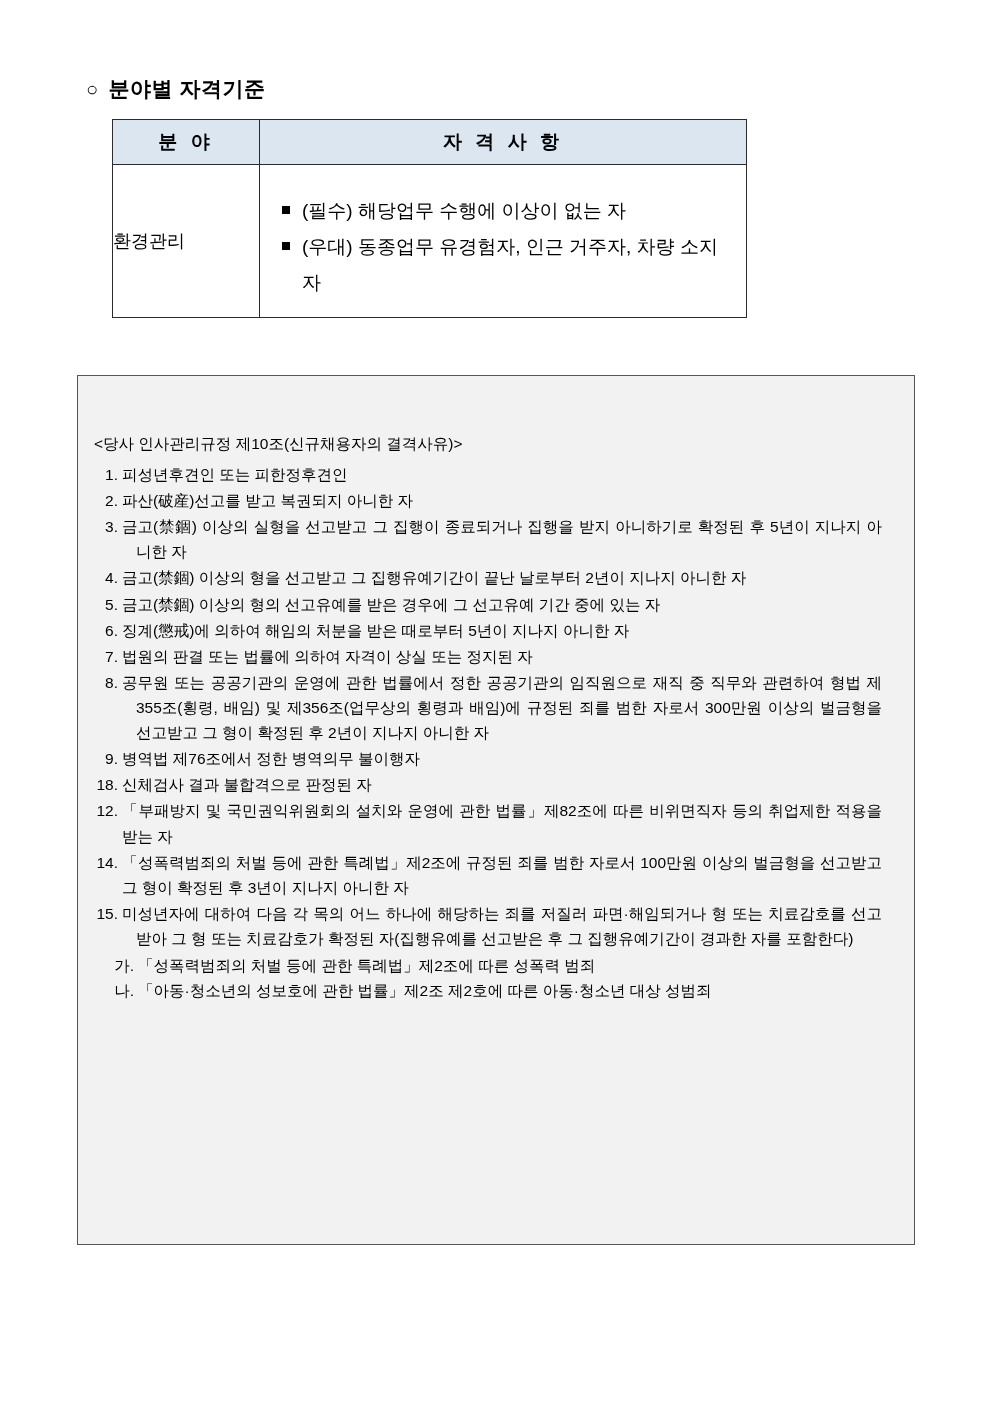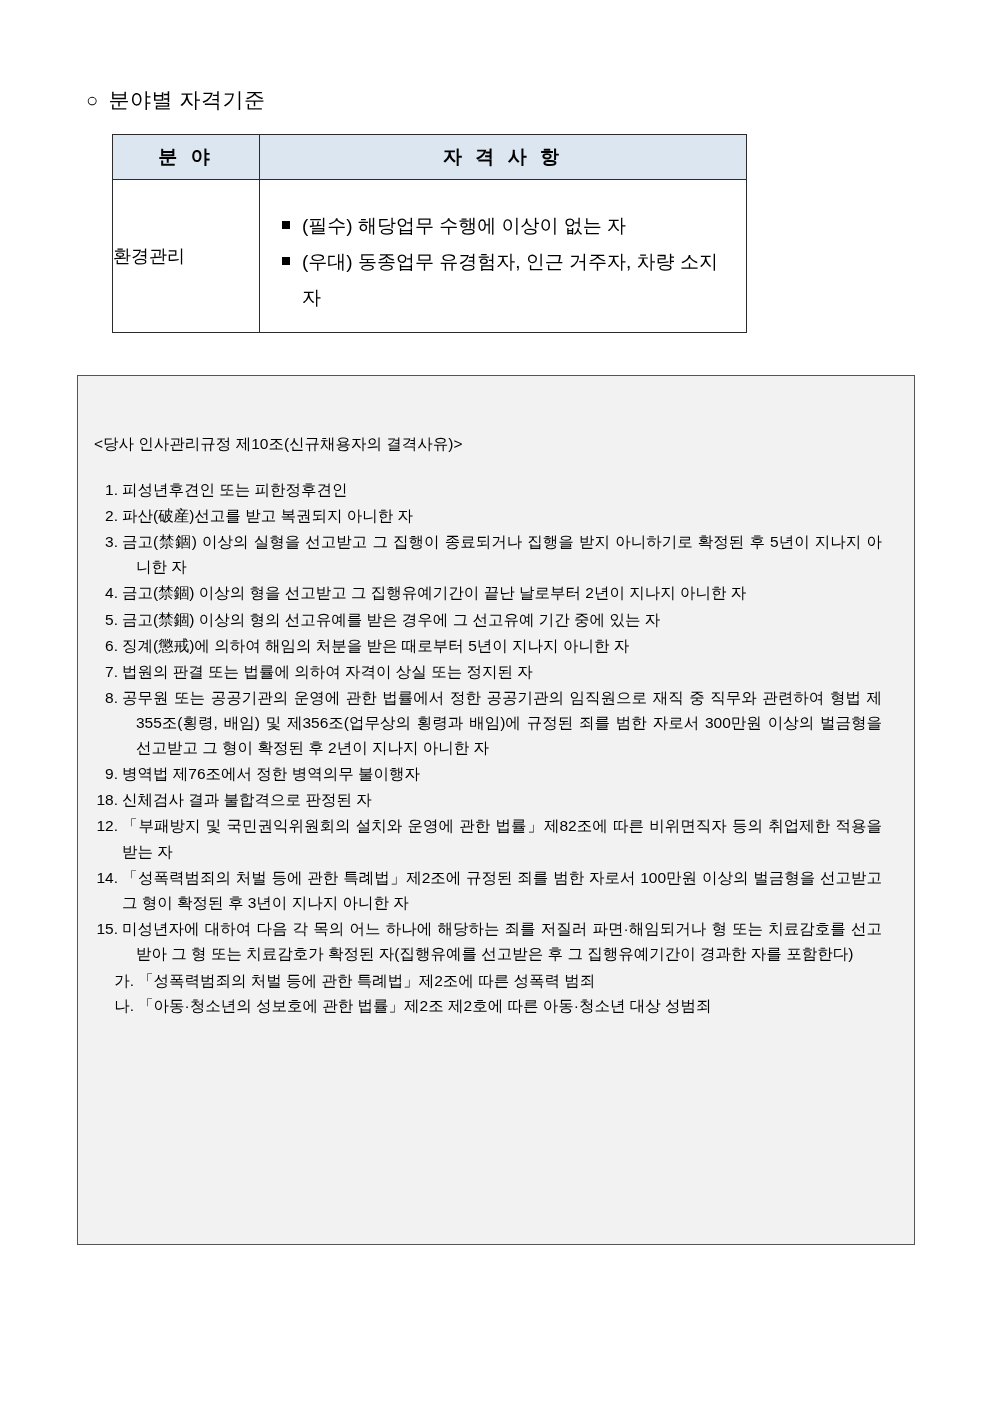--- a/index.html
+++ b/index.html
@@ -20,37 +20,37 @@
     width: 992px;
     height: 1403px;
     box-sizing: border-box;
     padding: 0;
   }
 
   
   .section-heading {
     position: absolute;
     left: 86px;
-    top: 86px;
+    top: 75px;
     font-size: 21px;
-    font-weight: normal;
+    font-weight: bold;
     letter-spacing: 0.5px;
     white-space: nowrap;
   }
   .section-heading .circle-marker {
     display: inline-block;
     font-size: 20px;
     margin-right: 10px;
   }
 
   
   .qual-table {
     position: absolute;
     left: 112px;
-    top: 134px;
+    top: 119px;
     width: 635px;
     border-collapse: collapse;
     table-layout: fixed;
   }
   .qual-table th,
   .qual-table td {
     border: 1px solid #2b2b2b;
     padding: 0;
   }
   .qual-table thead th {
@@ -96,21 +96,21 @@
     top: 375px;
     width: 838px;
     height: 870px;
     border: 1px solid #555;
     background: #f2f2f2;
     box-sizing: border-box;
     padding: 58px 28px 20px 10px;
   }
   .notice-title {
     font-size: 15.5px;
-    margin: 0 0 22px 6px;
+    margin: 0 0 7px 6px;
     white-space: nowrap;
   }
   .notice-list {
     list-style: none;
     margin: 0;
     padding: 0;
   }
   .notice-list li {
     font-size: 15.5px;
     line-height: 1.62;

